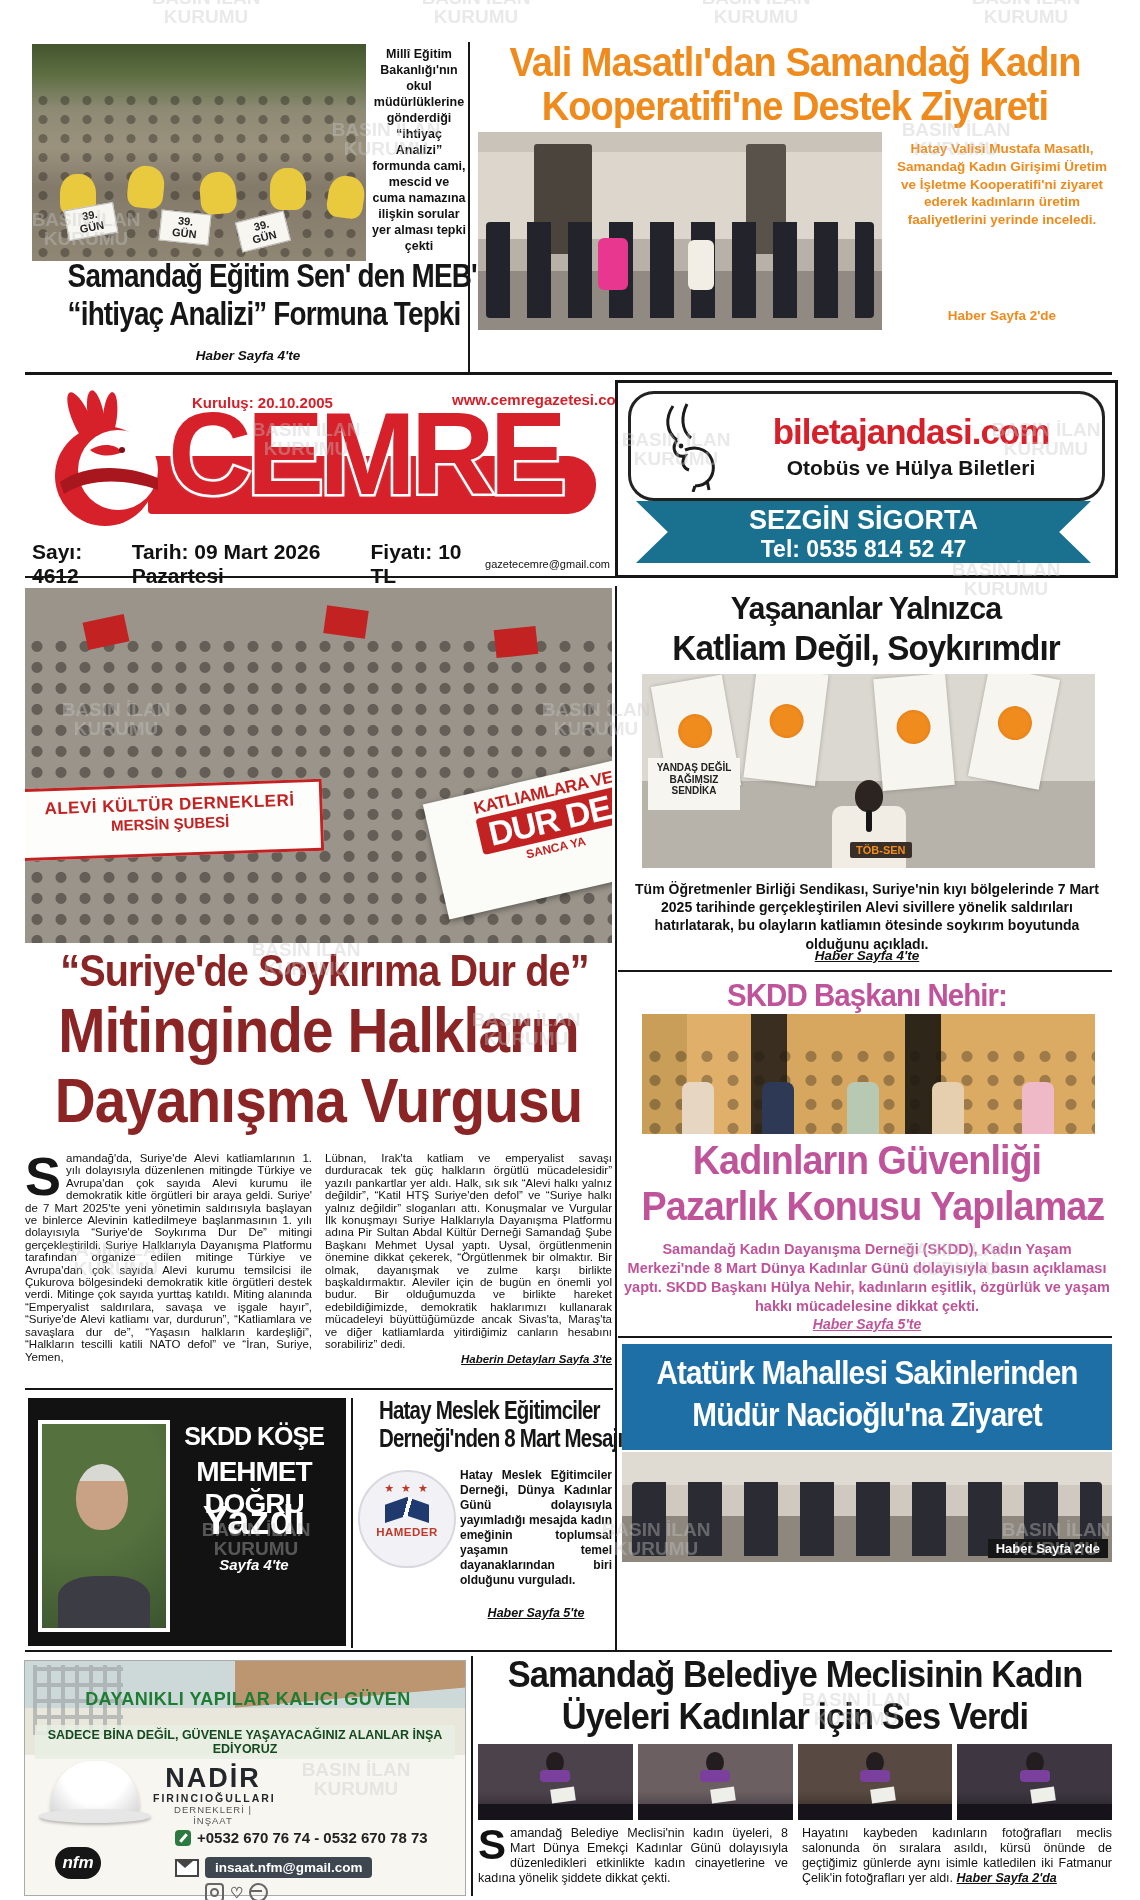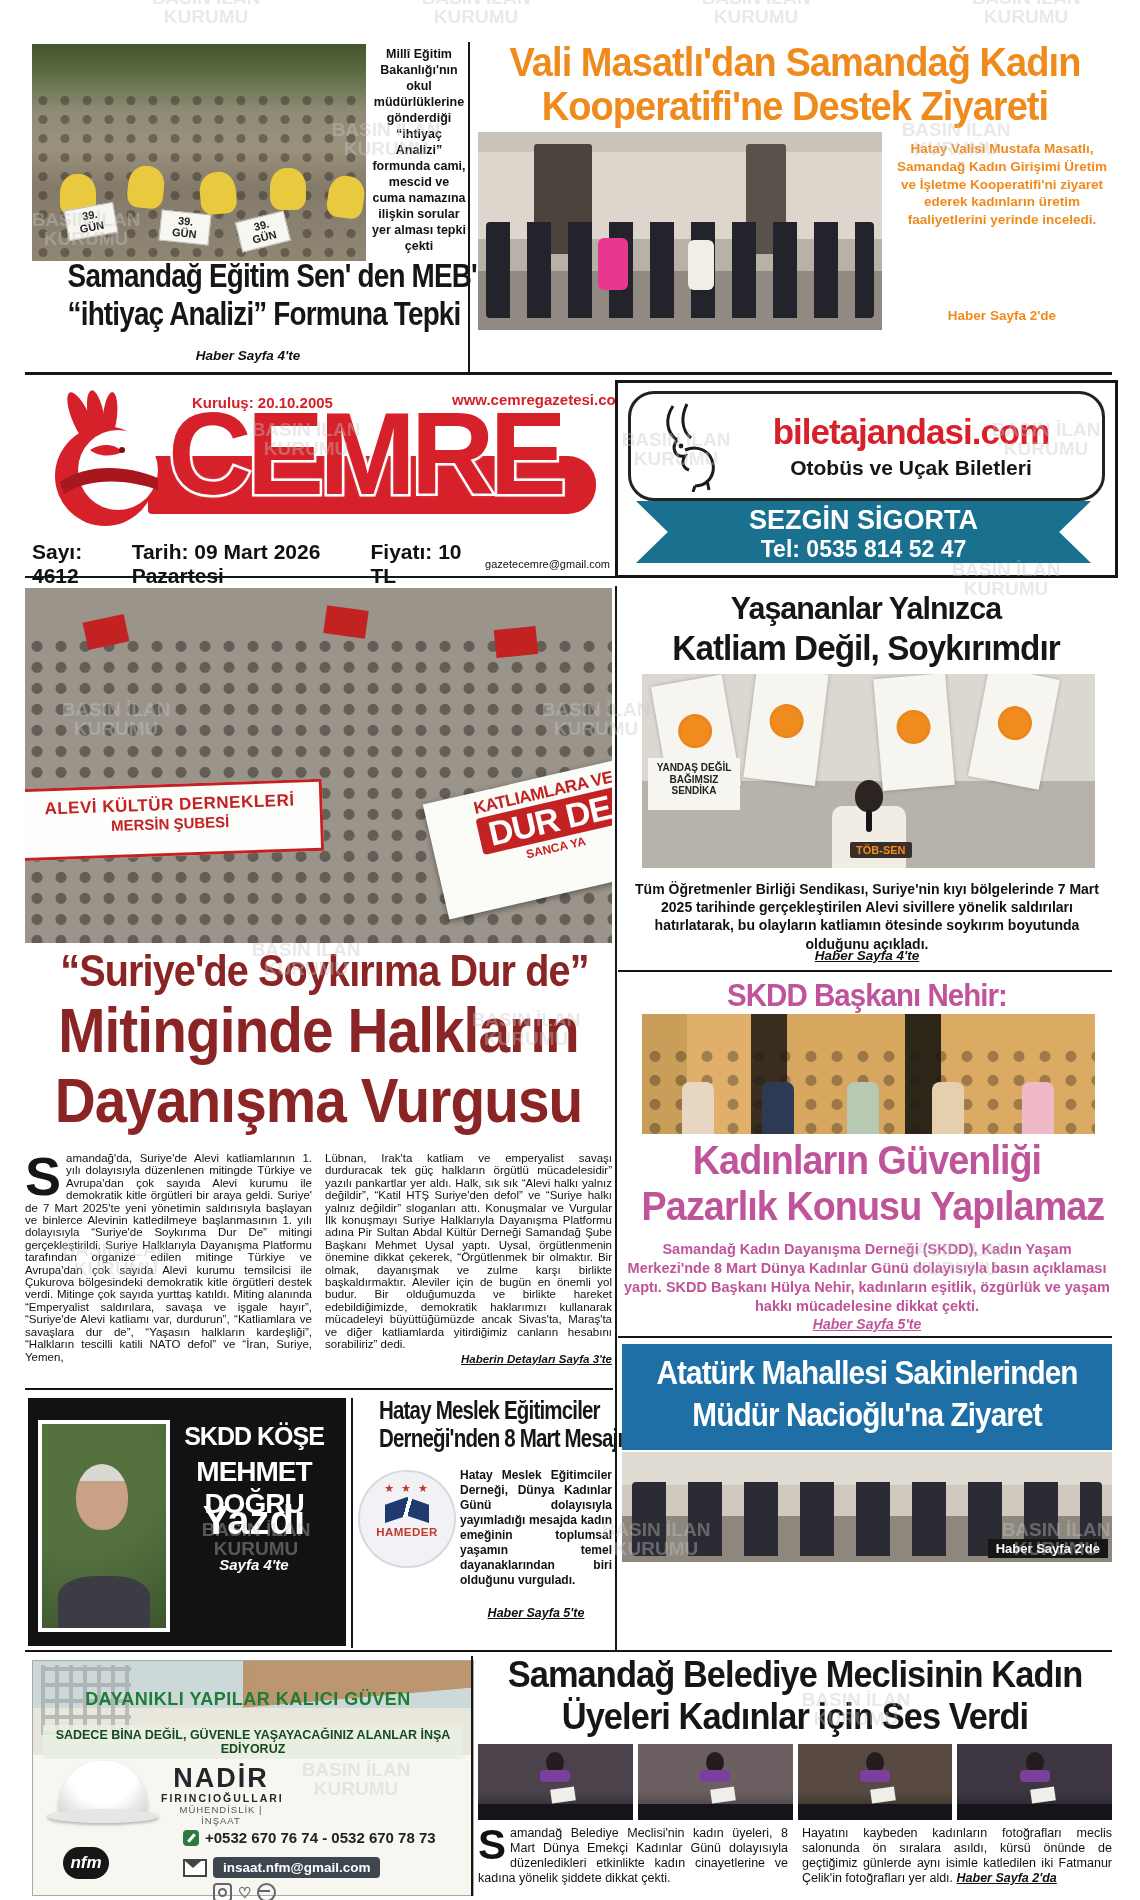--- a/index.html
+++ b/index.html
@@ -138,21 +138,21 @@
   #hm-h2{left:356px;top:1426px;width:256px;font-size:25px;color:#161616}
   #hamlogo{left:358px;top:1470px;width:94px;height:94px;border-radius:50%;background:#f2f2f6;
       border:2px solid #d8d8e0;position:absolute;text-align:center}
   .ham-stars{color:#c0392b;font-size:11px;letter-spacing:2px;margin-top:10px}
   .ham-book{width:44px;height:26px;margin:2px auto 0;background:linear-gradient(105deg,#1f3a6e 0 46%,#fff 46% 54%,#1f3a6e 54% 100%);
       clip-path:polygon(0 30%,50% 0,100% 30%,100% 100%,50% 72%,0 100%)}
   .ham-name{color:#c0392b;font-weight:900;font-size:11.5px;margin-top:3px;letter-spacing:.5px}
   #hm-sum{left:460px;top:1468px;width:152px;font-size:12px;font-weight:bold;text-align:justify;line-height:1.25}
   #hm-ref{left:460px;top:1606px;width:152px;font-size:12.5px;text-align:center}
   
-  #ad{left:32px;top:1660px;width:440px;height:234px;border:1px solid #aaa;
+  #ad{left:24px;top:1660px;width:440px;height:234px;border:1px solid #aaa;
       background:linear-gradient(180deg,#cdd8d9 0 20%,#e9e6dc 20% 40%,#f8f6f1 40% 100%)}
   #ad::before{content:"";position:absolute;right:0;top:0;width:230px;height:64px;
       background:linear-gradient(175deg,#b88a5e 0 55%,transparent 56%);opacity:.85}
   #ad::after{content:"";position:absolute;left:8px;top:4px;width:90px;height:70px;
       background:repeating-linear-gradient(90deg,#9aa0a2 0 4px,transparent 4px 14px),
                  repeating-linear-gradient(0deg,#9aa0a2 0 4px,transparent 4px 16px);opacity:.6}
   #ad-slogan{left:28px;top:1690px;width:440px;font-size:18px;color:#1d7d33;z-index:2;letter-spacing:.5px}
   #ad-sub{position:absolute;left:10px;top:64px;width:420px;background:rgba(233,238,228,.85);
       font-size:12.5px;font-weight:bold;color:#15491f;text-align:center;padding:3px 0;z-index:2}
   .helmet{position:absolute;left:26px;top:100px;width:88px;height:54px;z-index:2;
@@ -292,21 +292,21 @@
     <div id="bilet-inner">
       <div id="gazelle">
         <svg width="74" height="92" viewBox="0 0 74 92" fill="none">
           <path d="M22 6 C14 18 15 32 26 40 M36 4 C30 16 30 30 40 38" stroke="#1b1b1b" stroke-width="3" fill="none"></path>
           <path d="M26 40 C20 48 24 58 34 56 C30 62 32 68 38 70" stroke="#1b1b1b" stroke-width="3" fill="none"></path>
           <path d="M34 50 C48 44 60 52 62 64 C64 76 56 86 44 86 M44 86 L42 92 M56 80 L58 90" stroke="#1b1b1b" stroke-width="3" fill="none"></path>
           <circle cx="30" cy="46" r="2.4" fill="#1b1b1b"></circle>
         </svg>
       </div>
       <div id="bilet-site">biletajandasi.com</div>
-      <div id="bilet-tag">Otobüs ve Uçak Biletleri</div>
+      <div id="bilet-tag">Otobüs ve Hülya Biletleri</div>
     </div>
     <div id="sigorta">
       <div class="l1">SEZGİN SİGORTA</div>
       <div class="l2">Tel: 0535 814 52 47</div>
     </div>
   </div>
 
   <div class="photo" id="p3">
     <i class="rflag" style="left:60px;top:30px;transform:rotate(-12deg)"></i>
     <i class="rflag" style="left:300px;top:20px;transform:rotate(8deg)"></i>
@@ -434,21 +434,21 @@
   <div class="hline" style="left:25px;top:1650px;width:1087px"></div>
 
   <div id="ad" class="abs">
     <div id="ad-sub">SADECE BİNA DEĞİL, GÜVENLE YAŞAYACAĞINIZ ALANLAR İNŞA EDİYORUZ</div>
     <i class="helmet"></i>
     <i class="helmet-brim"></i>
     <div id="nfm">nfm</div>
     <div id="ad-brand">
       <div class="b1">NADİR</div>
       <div class="b2">FIRINCIOĞULLARI</div>
-      <div class="b3">MÜHENDİSLİK | İNŞAAT</div>
+      <div class="b3">DERNEKLERİ | İNŞAAT</div>
     </div>
     <div class="ad-contact" id="ad-phone">
       <i class="ic"></i>
       <span>+0532 670 76 74 - 0532 670 78 73</span>
     </div>
     <div class="ad-contact" style="left:150px;top:196px">
       <i class="ic-mail"></i>
       <span id="ad-mail" style="position:static">insaat.nfm@gmail.com</span>
     </div>
     <div style="position:absolute;left:176px;top:222px;z-index:2">

